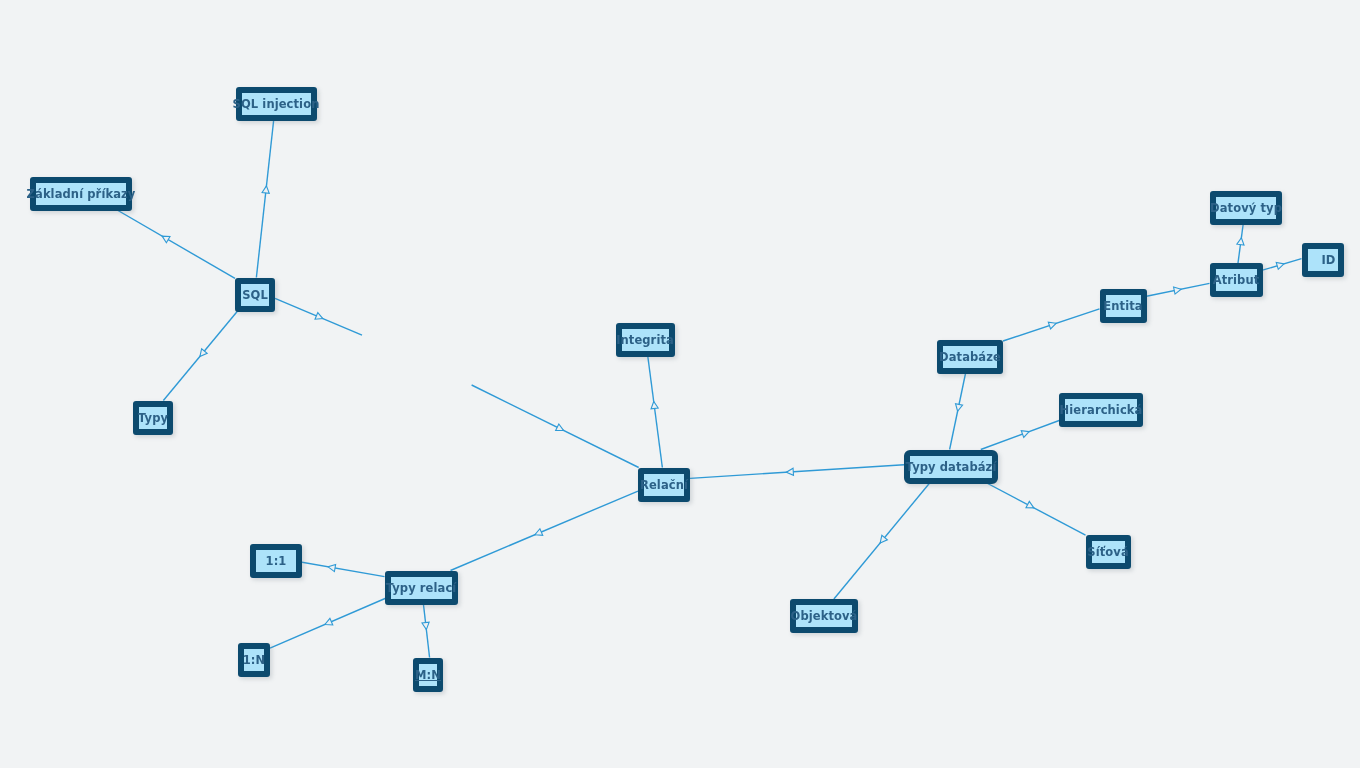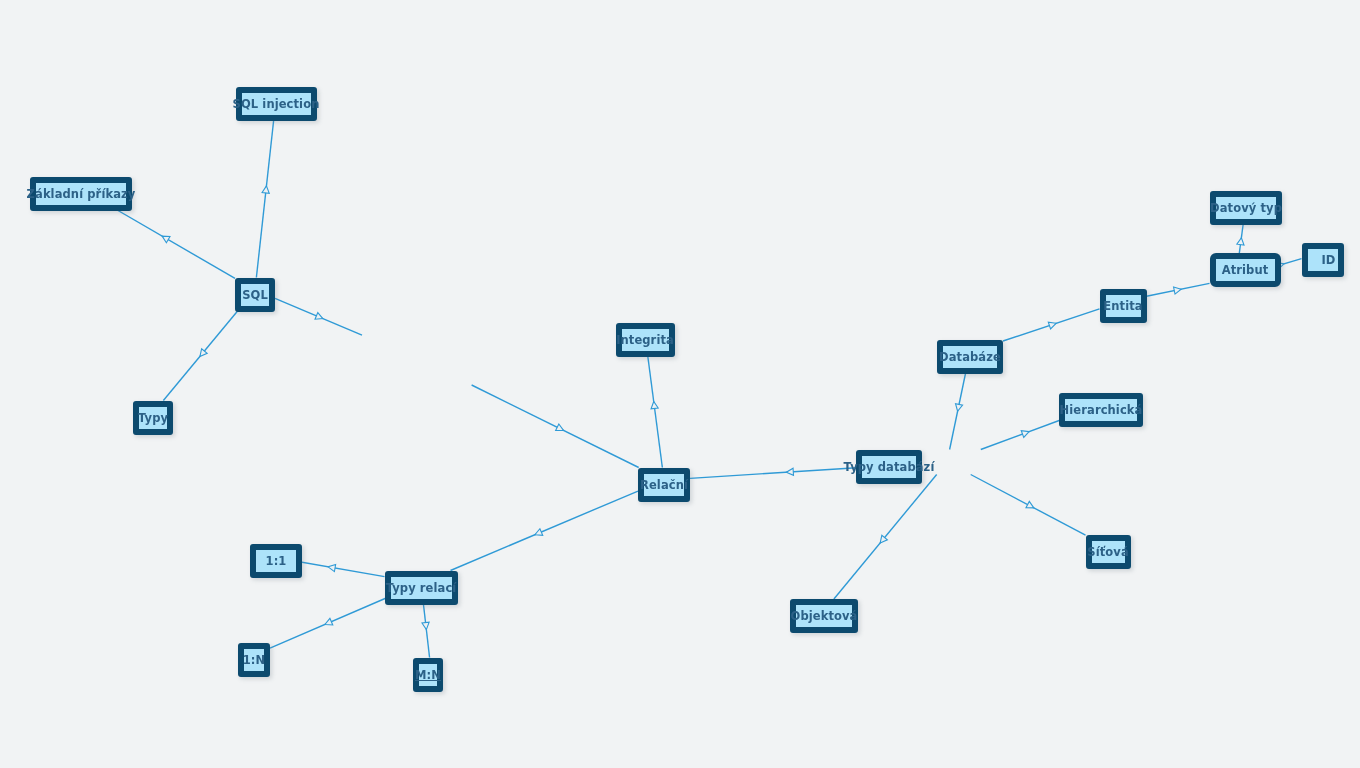--- a/index.html
+++ b/index.html
@@ -103,22 +103,22 @@
 <div class="node" style="left: 235.5px; top: 87px; width: 81px; min-height: 24px;">SQL injection</div>
     <div class="node" style="left: 30px; top: 176.5px; width: 102px; min-height: 25px;">Základní příkazy</div>
     <div class="node" style="left: 235px; top: 277.5px; width: 40px; min-height: 25px;">SQL</div>
     <div class="node" style="left: 133px; top: 400.5px; width: 40px; min-height: 25px;">Typy</div>
     <div class="node" style="left: 615.5px; top: 322.5px; width: 59px; min-height: 25px;">Integrita</div>
     <div class="node" style="left: 638px; top: 467.5px; width: 52px; min-height: 25px;">Relační</div>
     <div class="node" style="left: 384.5px; top: 570.5px; width: 73px; min-height: 25px;">Typy relací</div>
     <div class="node" style="left: 250px; top: 543.5px; width: 52px; min-height: 25px;">1:1</div>
     <div class="node" style="left: 238px; top: 642.5px; width: 32px; min-height: 25px;">1:N</div>
     <div class="node" style="left: 413px; top: 657.5px; width: 16px; min-height: 25px; text-decoration: underline;">M:N</div>
-    <div class="node" style="left: 856px; top: 449.5px; width: 66px; min-height: 25px;">Typy databází</div>
+    <div class="node" style="left: 904px; top: 449.5px; width: 94px; min-height: 25px; border-radius: 6px;">Typy databází</div>
     <div class="node" style="left: 937px; top: 339.5px; width: 66px; min-height: 25px;">Databáze</div>
     <div class="node" style="left: 1099.5px; top: 288.5px; width: 47px; min-height: 25px;">Entita</div>
-    <div class="node" style="left: 1209.5px; top: 253px; width: 71px; min-height: 25px; border-radius: 6px;">Atribut</div>
+    <div class="node" style="left: 1209.5px; top: 263px; width: 53px; min-height: 25px;">Atribut</div>
     <div class="node" style="left: 1210px; top: 191px; width: 72px; min-height: 24px;">Datový typ</div>
     <div class="node" style="left: 1301.5px; top: 243px; width: 25px; min-height: 24px; padding-left: 21px;">ID</div>
     <div class="node" style="left: 1059px; top: 393px; width: 84px; min-height: 24px;">Hierarchická</div>
     <div class="node" style="left: 1085.5px; top: 535px; width: 45px; min-height: 24px;">Síťová</div>
     <div class="node" style="left: 790px; top: 599px; width: 68px; min-height: 24px;">Objektová</div>
   </div>
 
 </body></html>

